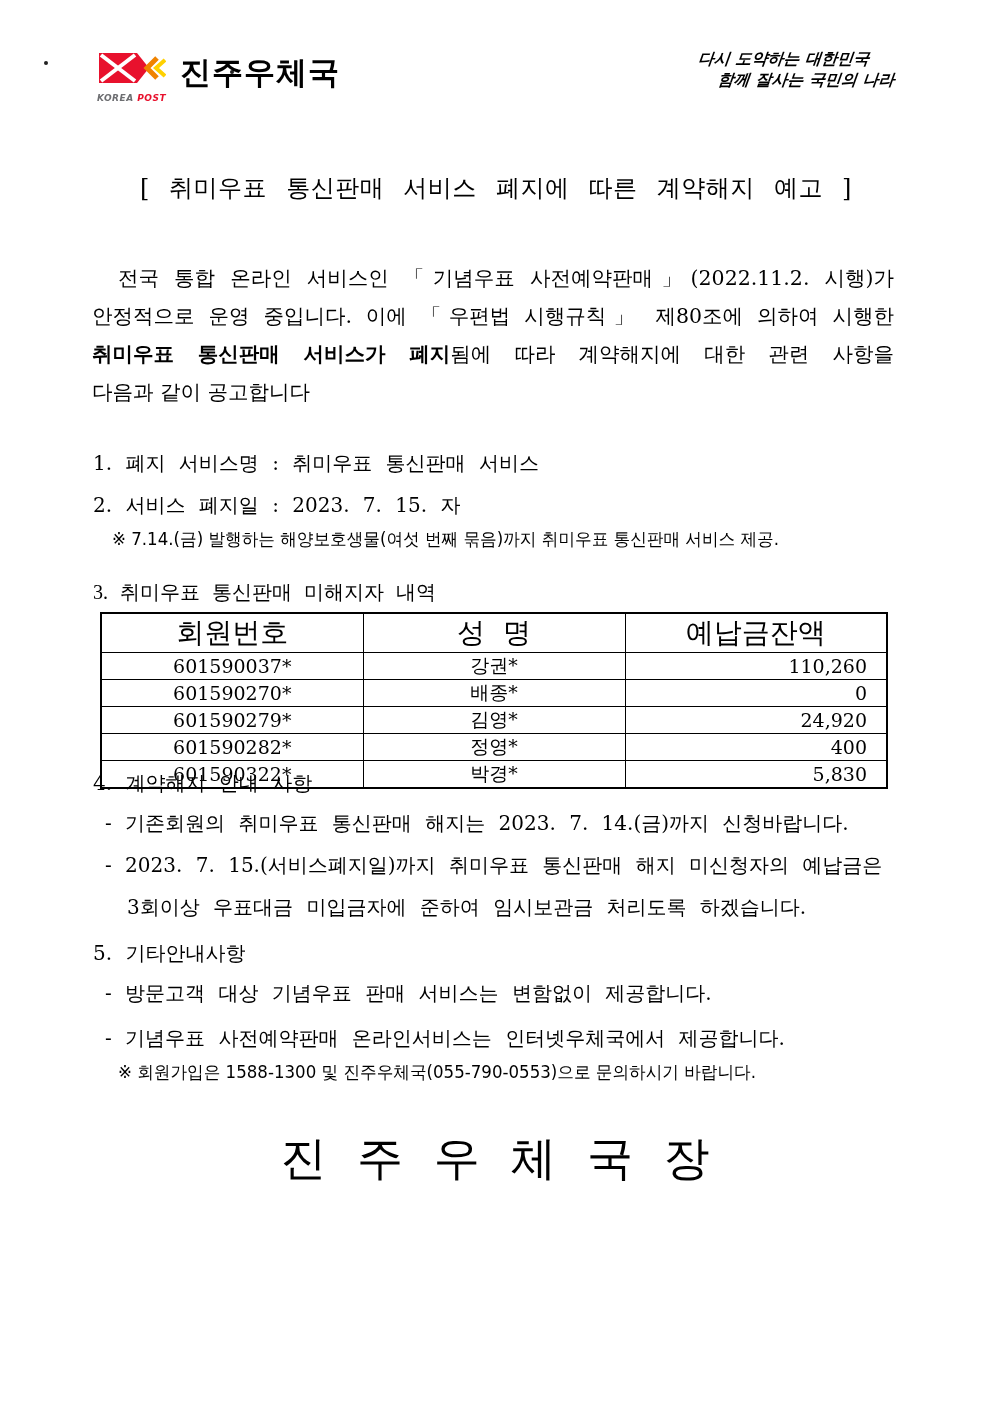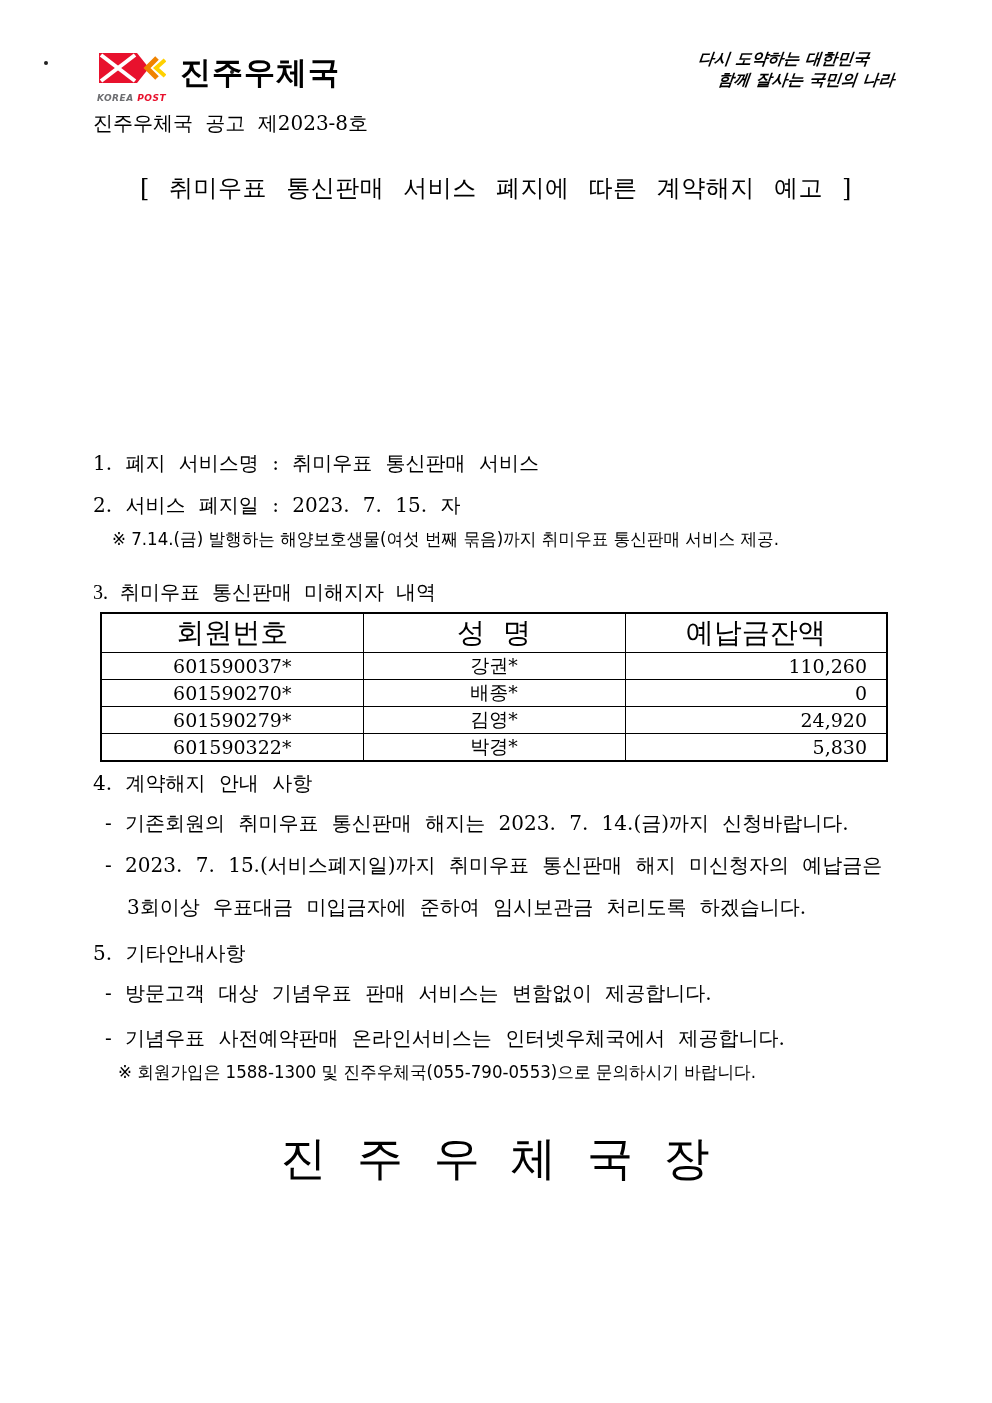--- a/index.html
+++ b/index.html
@@ -120,24 +120,29 @@
       </div>
     </div>
     <div class="org-name">진주우체국</div>
   </div>
 
   <div class="abs slogan">
     <div class="l1">다시 도약하는 대한민국</div>
     <div class="l2">함께 잘사는 국민의 나라</div>
   </div>
 
-  <div class="abs notice-no">진주우체국 공고 제2023-8호</div>
 
   <div class="abs doc-title">[ 취미우표 통신판매 서비스 폐지에 따른 계약해지 예고 ]</div>
 
+  <div class="abs intro">
+    <span class="intro-line justify indent">전국 통합 온라인 서비스인 「기념우표 사전예약판매」(2022.11.2. 시행)가</span>
+    <span class="intro-line justify">안정적으로 운영 중입니다. 이에 「우편법 시행규칙」 제80조에 의하여 시행한</span>
+    <span class="intro-line justify"><span class="b">취미우표 통신판매 서비스가 폐지</span><span>됨에 따라 계약해지에 대한 관련 사항을</span></span>
+    <span class="intro-line">다음과 같이 공고합니다</span>
+  </div>
 
   <div class="abs doc-line item1">1. 폐지 서비스명 : 취미우표 통신판매 서비스</div>
   <div class="abs doc-line item2">2. 서비스 폐지일 : 2023. 7. 15. 자</div>
   <div class="abs note note1">※ 7.14.(금) 발행하는 해양보호생물(여섯 번째 묶음)까지 취미우표 통신판매 서비스 제공.</div>
   <div class="abs doc-line item3">3. 취미우표 통신판매 미해지자 내역</div>
 
   <table class="abs member-table">
     <colgroup>
         <col>
         <col>
@@ -160,20 +165,25 @@
         <td>601590270*</td>
         <td>배종*</td>
         <td class="amount">0</td>
       </tr>
       <tr>
         <td>601590279*</td>
         <td>김영*</td>
         <td class="amount">24,920</td>
       </tr>
       <tr>
+        <td>601590282*</td>
+        <td>정영*</td>
+        <td class="amount">400</td>
+      </tr>
+      <tr>
         <td>601590322*</td>
         <td>박경*</td>
         <td class="amount">5,830</td>
       </tr>
     </tbody>
   </table>
 
   <div class="abs doc-line item4">4. 계약해지 안내 사항</div>
   <div class="abs doc-line dash d4-1">- 기존회원의 취미우표 통신판매 해지는 2023. 7. 14.(금)까지 신청바랍니다.</div>
   <div class="abs doc-line dash d4-2a">- 2023. 7. 15.(서비스폐지일)까지 취미우표 통신판매 해지 미신청자의 예납금은</div>

